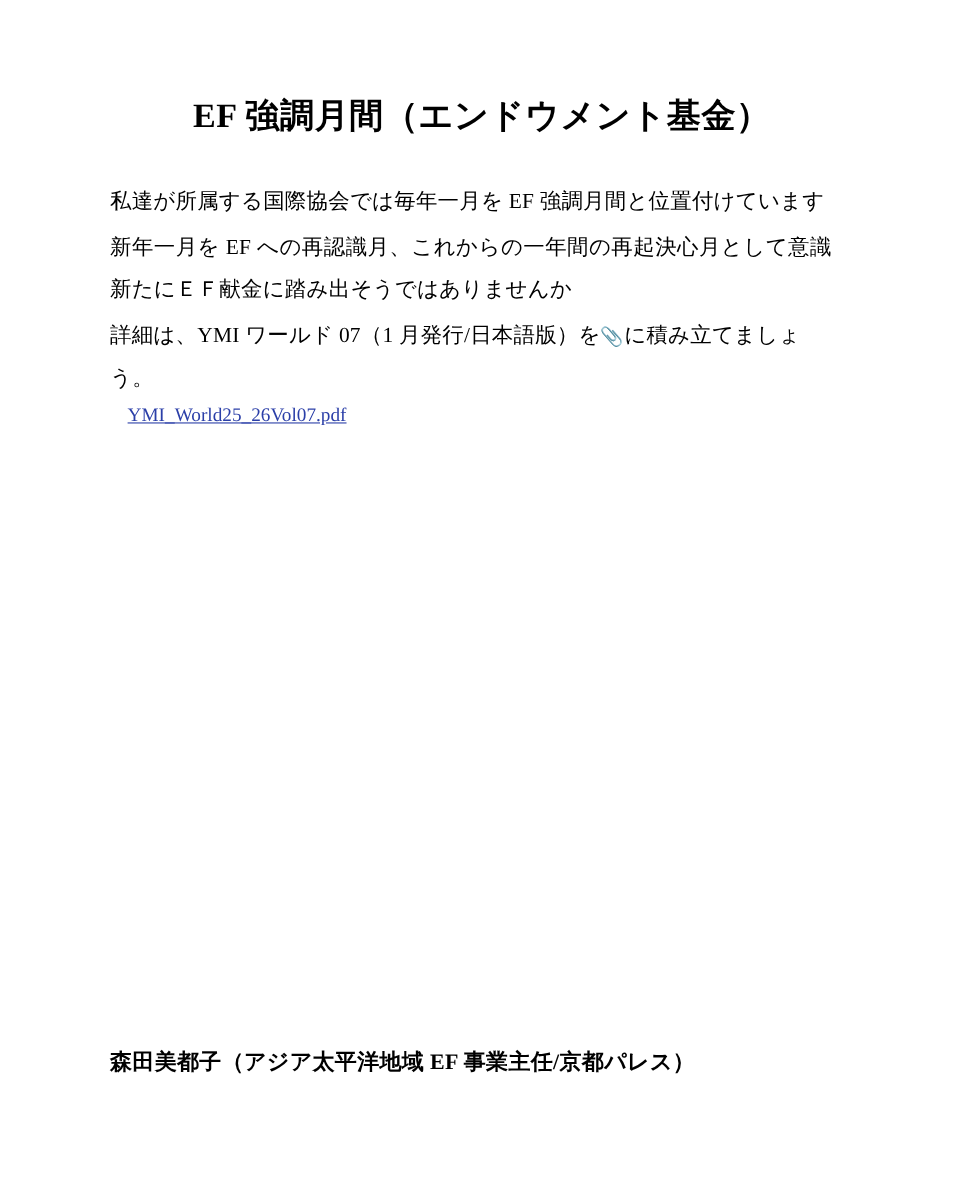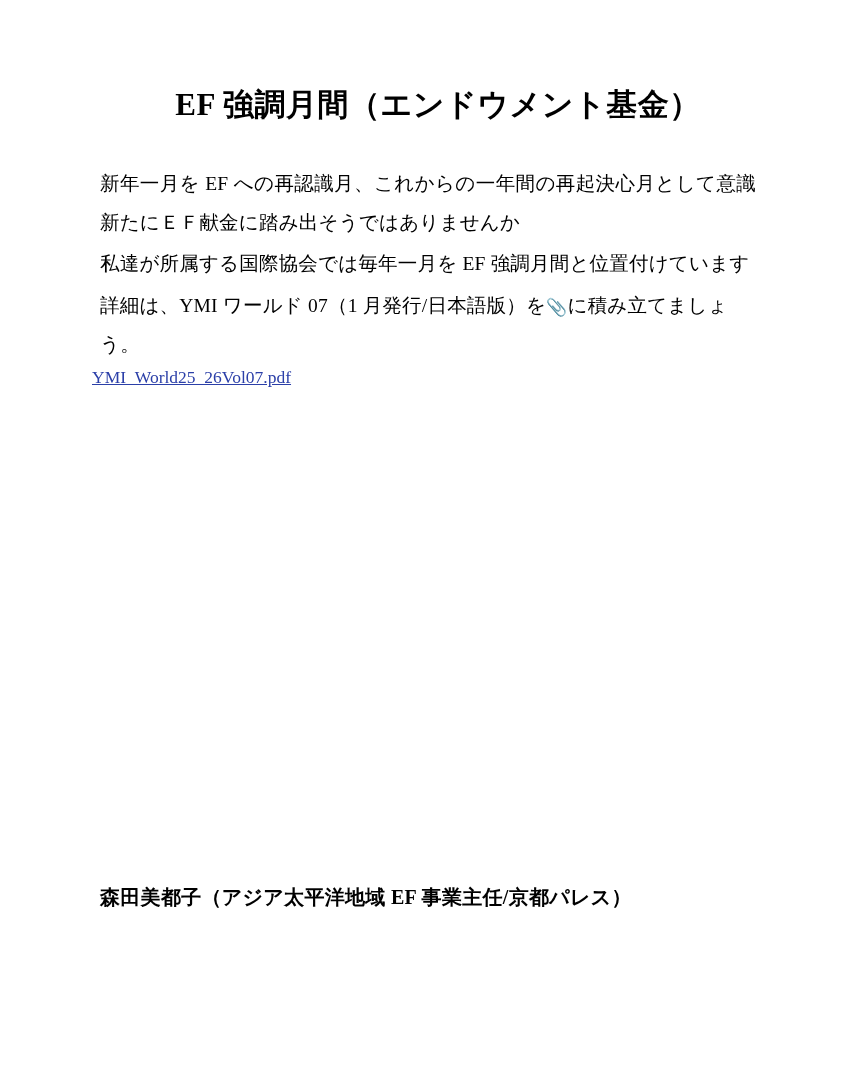--- a/index.html
+++ b/index.html
@@ -43,53 +43,53 @@
     text-align: justify;
     text-justify: inter-character;
     margin: 0 0 3px 0;
     letter-spacing: 0.2px;
   }
   .para.no-justify {
     text-align: left;
   }
   .link-line {
     margin-top: 2px;
-    padding-left: 92px;
+    padding-left: 116px;
   }
   .pdf-link {
     font-size: 17.5px;
     color: #2b3fa8;
     text-decoration: underline;
     font-family: "Liberation Serif", "DejaVu Serif", serif;
     cursor: pointer;
   }
   .signature {
     position: absolute;
-    top: 884px;
+    top: 952px;
     left: 100px;
     font-size: 20px;
     font-weight: bold;
     letter-spacing: 0.3px;
   }
   .attach-glyph {
     display: inline-block;
     transform: translateY(1px);
     font-size: 17px;
   }
 </style>
 </head>
 <body>
 
 <div class="page">
 
   <h1 class="doc-title">EF 強調月間（エンドウメント基金）</h1>
 
   <div class="body-block">
+    <p class="para no-justify">私達が所属する国際協会では毎年一月を EF 強調月間と位置付けています</p>
     <p class="para">新年一月を EF への再認識月、これからの一年間の再起決心月として意識新たにＥＦ献金に踏み出そうではありませんか</p>
-    <p class="para no-justify">私達が所属する国際協会では毎年一月を EF 強調月間と位置付けています</p>
     <p class="para no-justify"><span>詳細は、YMI ワールド 07（1 月発行/日本語版）を</span><span class="attach-glyph">📎</span><span>に積み立てましょう。</span></p>
   </div>
 
   <div class="link-line">
     <a class="pdf-link" href="#" style="color: rgb(43, 63, 168);">YMI_World25_26Vol07.pdf</a>
   </div>
 
   <div class="signature">森田美都子（アジア太平洋地域 EF 事業主任/京都パレス）</div>
 
 </div>

